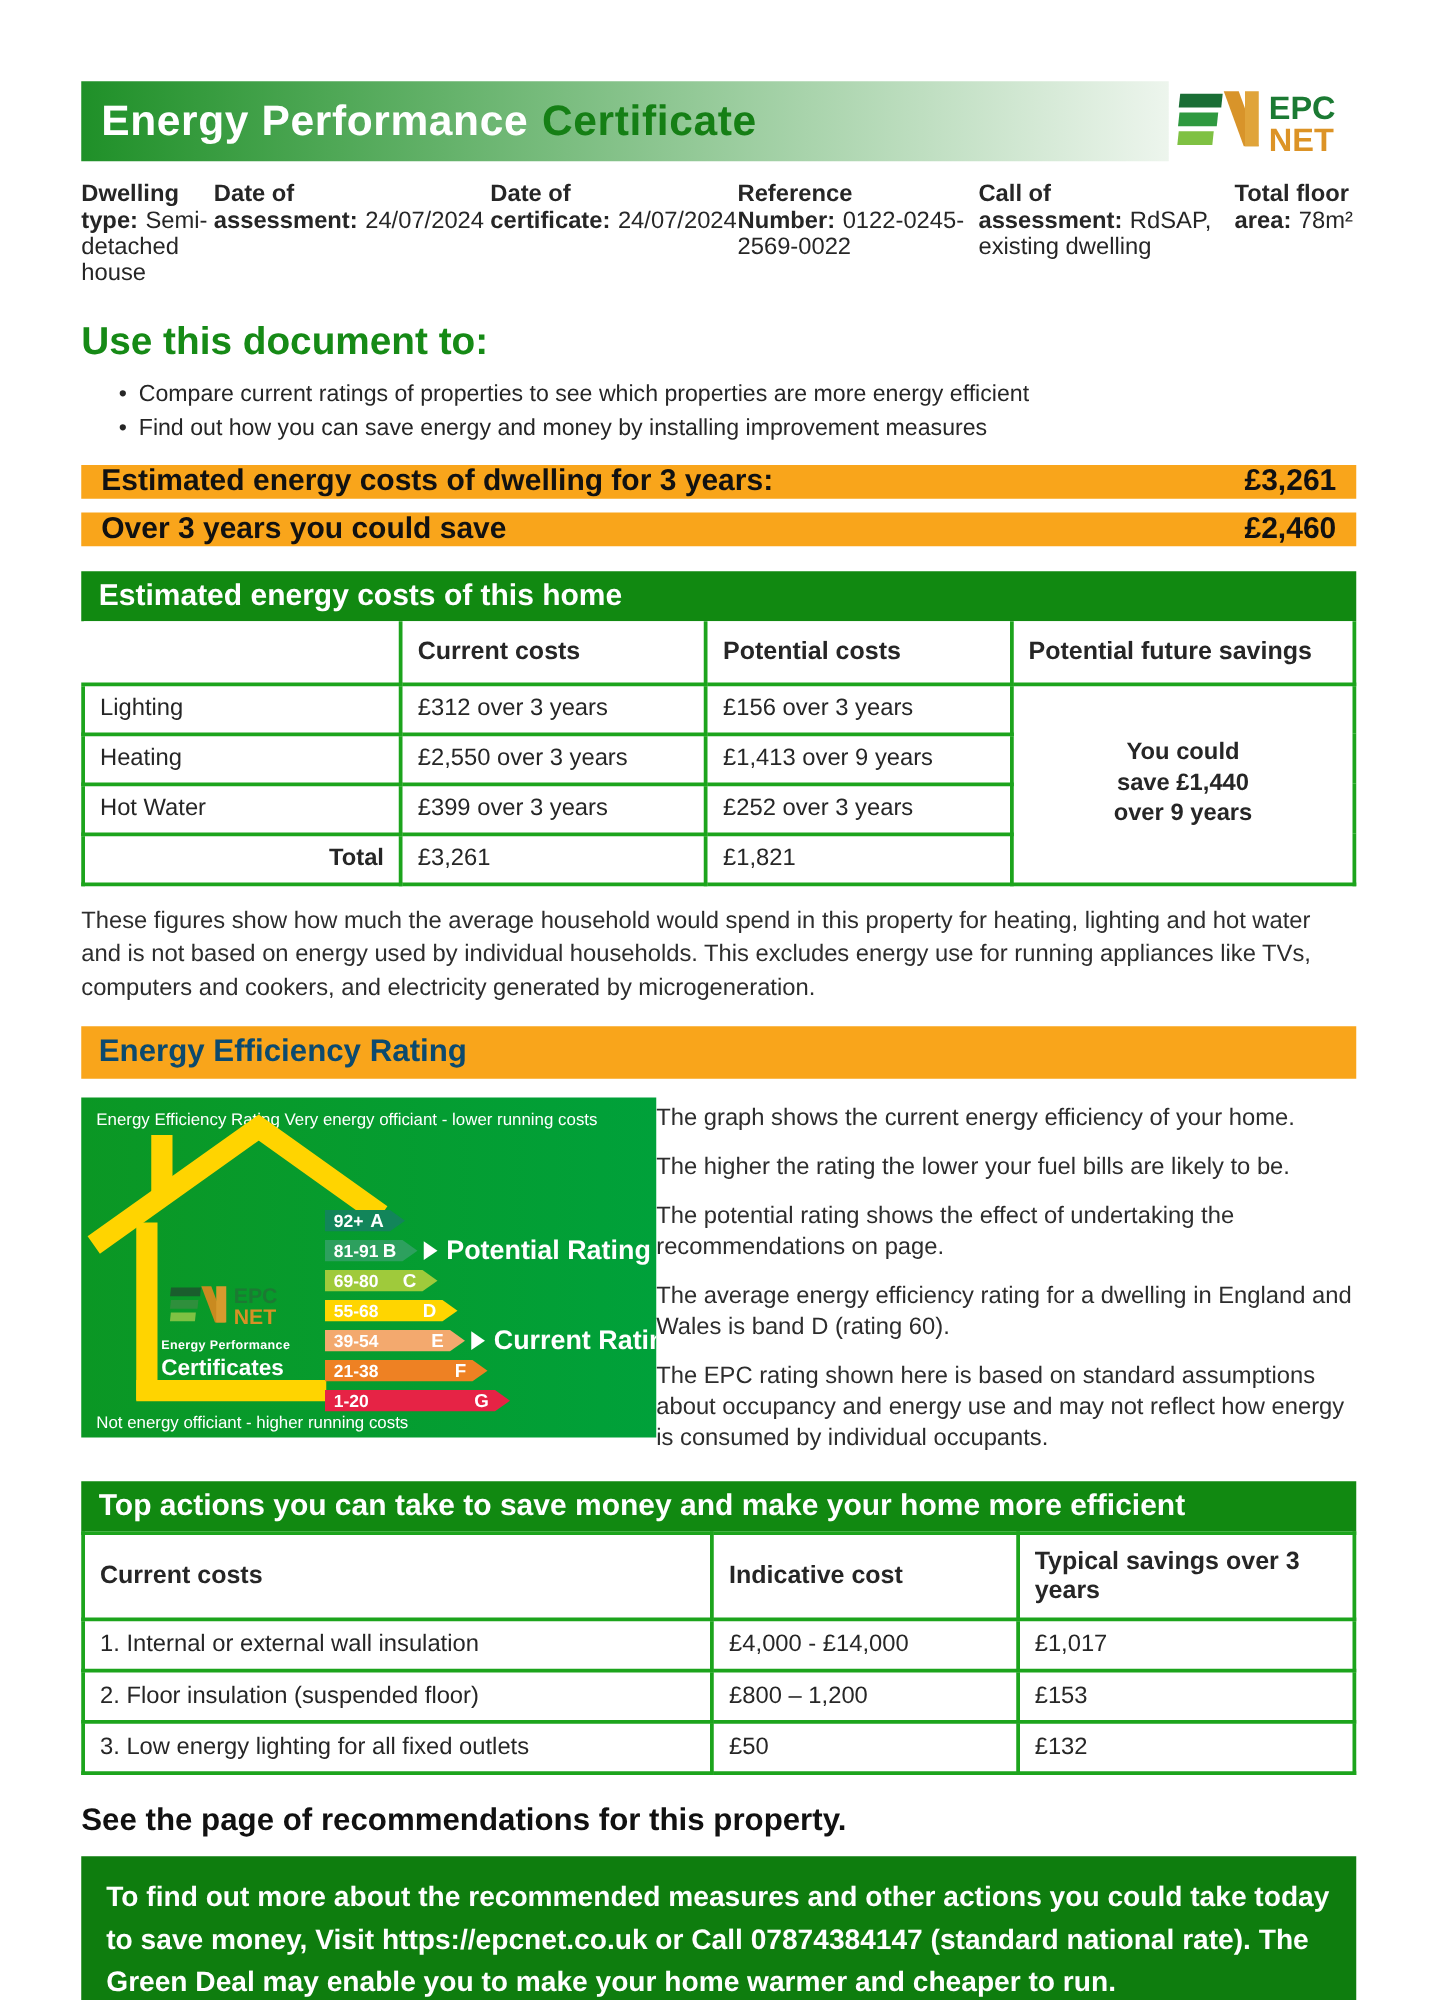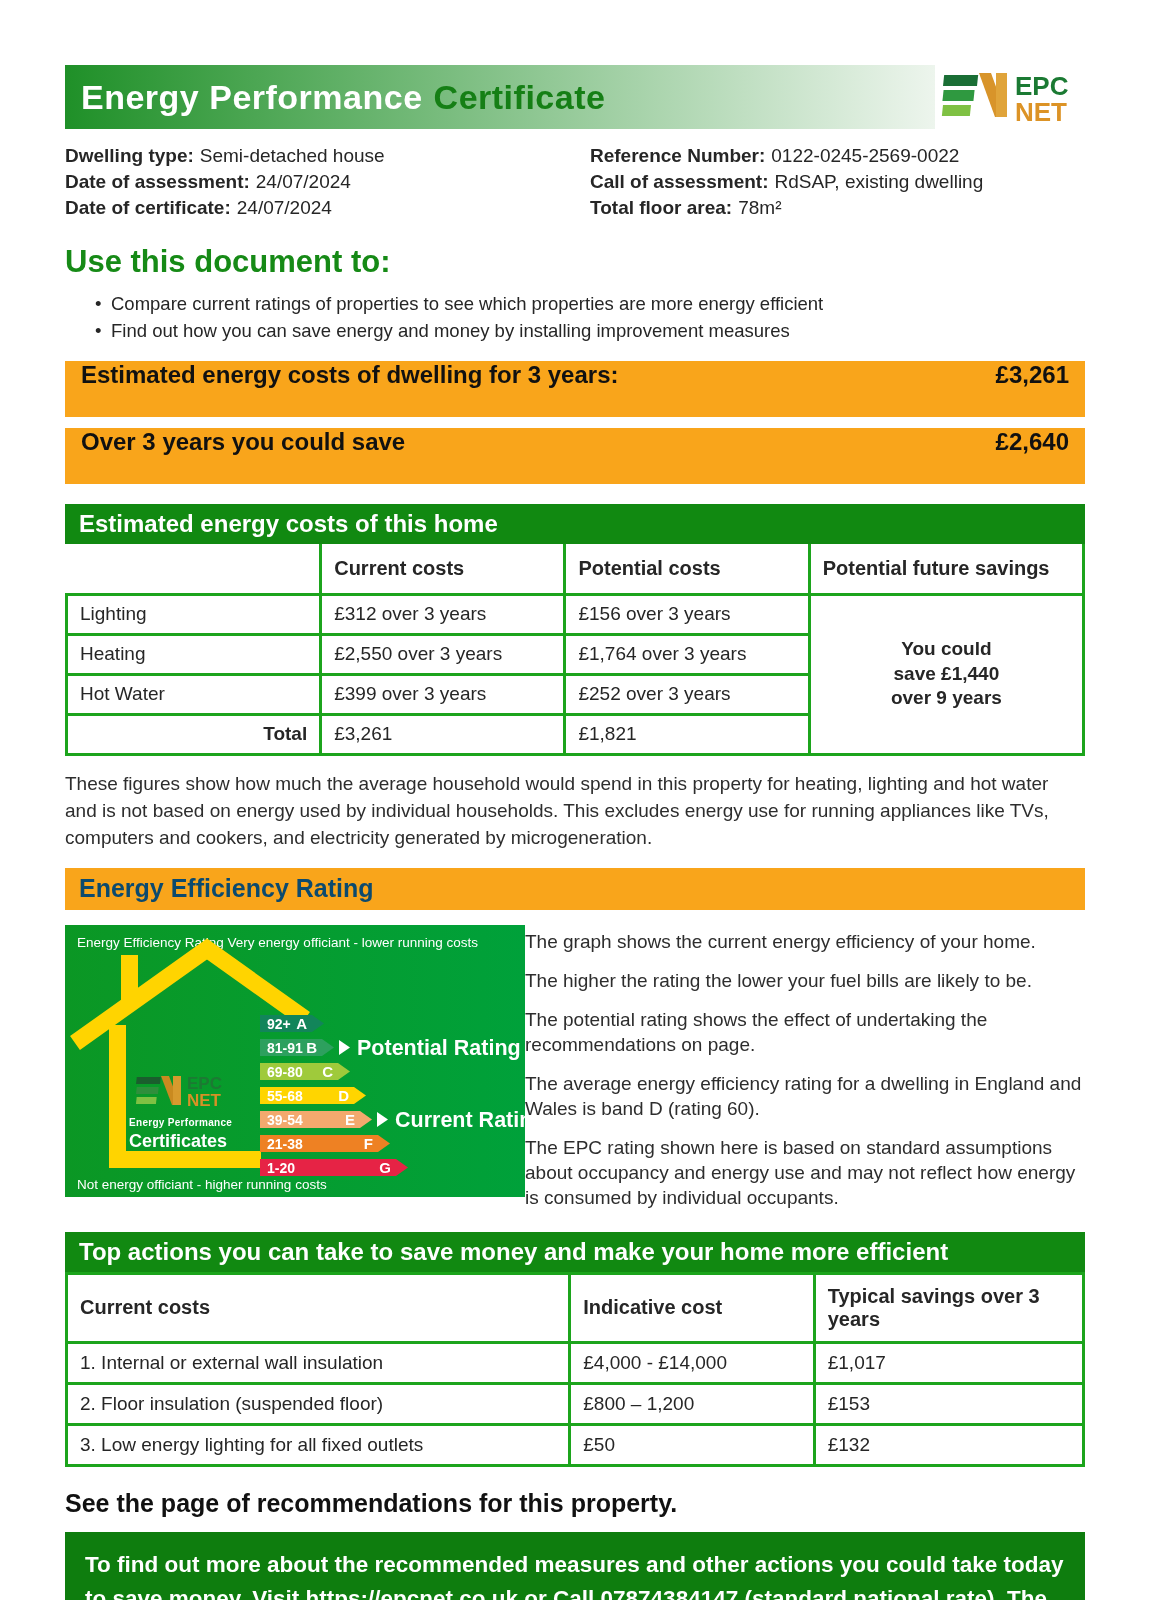--- a/index.html
+++ b/index.html
@@ -18,33 +18,33 @@
   .header{position:relative;height:64px;}
   .header-bar{position:absolute;left:0;top:0;width:870px;height:64px;
     background:linear-gradient(90deg,var(--header-grad-start),var(--header-grad-end));
     display:flex;align-items:center;padding-left:16px;}
   .header-bar .t-white{color:#ffffff;font-weight:bold;font-size:34px;letter-spacing:.5px;}
   .header-bar .t-green{color:var(--cert-green);font-weight:bold;font-size:34px;margin-left:11px;letter-spacing:.5px;}
   .header-logo{position:absolute;right:0;top:2px;width:150px;height:62px;}
 
   
   .info{display:flex;margin-top:16px;}
-  .info-col{width:50%;display:flex;flex-direction:column;gap:5px;}
+  .info-col{width:50%;display:flex;gap:5px;}
   .info-col.right{padding-left:15px;}
   .info-row{font-size:19px;line-height:21px;}
   .info-row b{margin-right:6px;}
 
   
   .use-doc-heading{margin-top:26px;color:var(--heading-green);font-size:31px;font-weight:bold;}
   .bullets{margin-top:10px;list-style:none;}
   .bullets li{font-size:18.5px;line-height:27px;padding-left:46px;position:relative;}
   .bullets li::before{content:"•";position:absolute;left:30px;}
 
   
-  .orange-bar{margin-top:17px;background:var(--orange);height:56px;display:flex;align-items:flex-start;
+  .orange-bar{margin-top:17px;background:var(--orange);height:27px;display:flex;align-items:flex-end;
     justify-content:space-between;padding:0 16px;font-size:24px;font-weight:bold;color:#111111;}
   .orange-bar + .orange-bar{margin-top:11px;}
 
   
   .green-banner{margin-top:20px;background:var(--banner-green);height:40px;display:flex;align-items:center;
     padding:0 14px;color:#ffffff;font-size:24px;font-weight:bold;}
 
   
   table{border-collapse:collapse;width:100%;}
   .costs-table td,.costs-table th{border:3px solid var(--border-green);font-size:19px;
@@ -143,21 +143,21 @@
     <li>Compare current ratings of properties to see which properties are more energy efficient</li>
     <li>Find out how you can save energy and money by installing improvement measures</li>
   </ul>
 
   <div class="orange-bar">
     <span>Estimated energy costs of dwelling for 3 years:</span>
     <span>£3,261</span>
   </div>
   <div class="orange-bar">
     <span>Over 3 years you could save</span>
-    <span>£2,640</span>
+    <span>£2,460</span>
   </div>
 
   <div class="green-banner">Estimated energy costs of this home</div>
   <table class="costs-table">
     <colgroup>
         <col class="c1">
         <col class="c2">
         <col class="c3">
         <col class="c4">
       </colgroup>
@@ -174,21 +174,21 @@
       <td>£156 over 3 years</td>
       <td class="savings-cell" rowspan="4">
         <div>You could</div>
         <div>save £1,440</div>
         <div>over 9 years</div>
       </td>
     </tr>
     <tr>
       <td>Heating</td>
       <td>£2,550 over 3 years</td>
-      <td>£1,764 over 3 years</td>
+      <td>£1,413 over 9 years</td>
     </tr>
     <tr>
       <td>Hot Water</td>
       <td>£399 over 3 years</td>
       <td>£252 over 3 years</td>
     </tr>
     <tr>
       <td class="total-label">Total</td>
       <td>£3,261</td>
       <td>£1,821</td>

